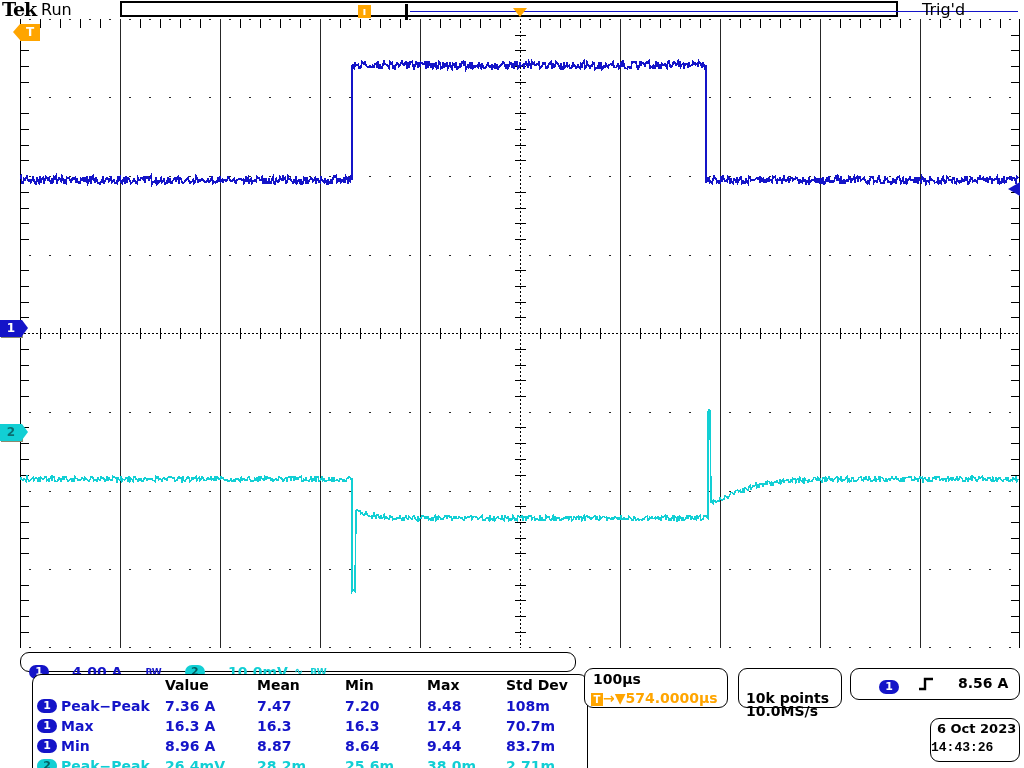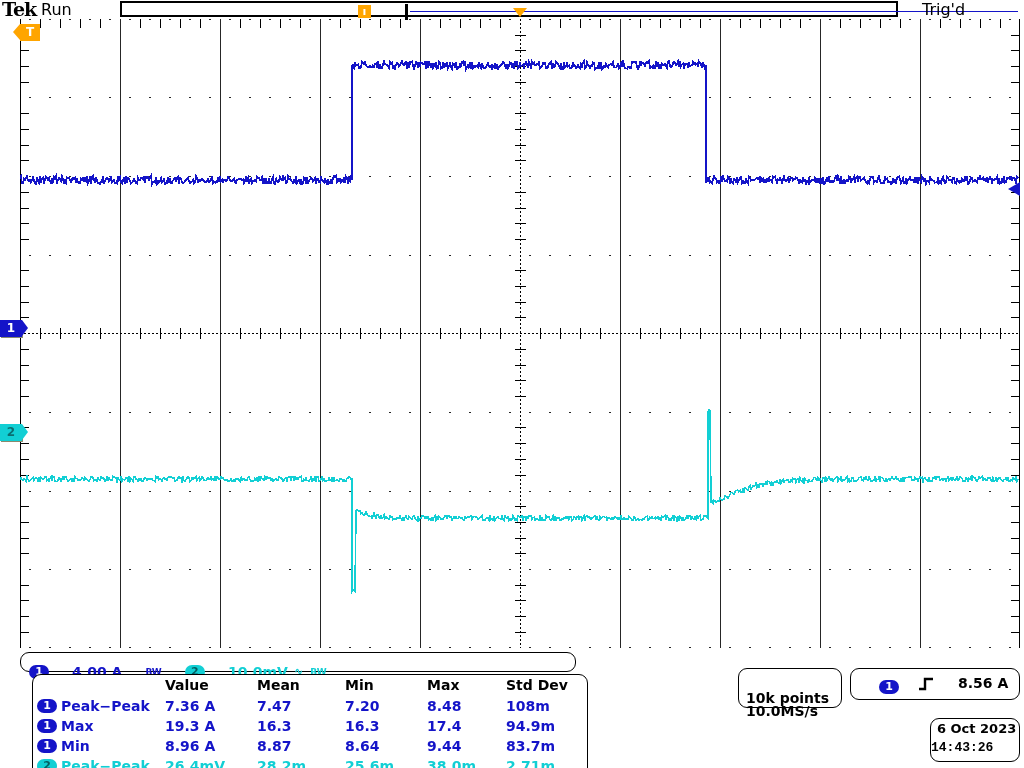--- a/index.html
+++ b/index.html
@@ -383,25 +383,25 @@
         <div class="cell c1" style="left:312px;top:23px;">7.20</div>
         <div class="cell c1" style="left:394px;top:23px;">8.48</div>
         <div class="cell c1" style="left:473px;top:23px;">108m</div>
       </div>
 
       <div>
         <div class="cell" style="left:4px;top:42px;">
           <span class="badge b1">1</span>
         </div>
         <div class="cell c1" style="left:28px;top:43px;">Max</div>
-        <div class="cell c1" style="left:132px;top:43px;">19.3 A</div>
+        <div class="cell c1" style="left:132px;top:43px;">16.3 A</div>
         <div class="cell c1" style="left:224px;top:43px;">16.3</div>
         <div class="cell c1" style="left:312px;top:43px;">16.3</div>
         <div class="cell c1" style="left:394px;top:43px;">17.4</div>
-        <div class="cell c1" style="left:473px;top:43px;">94.9m</div>
+        <div class="cell c1" style="left:473px;top:43px;">70.7m</div>
       </div>
 
       <div>
         <div class="cell" style="left:4px;top:62px;">
           <span class="badge b1">1</span>
         </div>
         <div class="cell c1" style="left:28px;top:63px;">Min</div>
         <div class="cell c1" style="left:132px;top:63px;">8.96 A</div>
         <div class="cell c1" style="left:224px;top:63px;">8.87</div>
         <div class="cell c1" style="left:312px;top:63px;">8.64</div>
@@ -416,20 +416,26 @@
         <div class="cell c2" style="left:28px;top:83px;">Peak−Peak</div>
         <div class="cell c2" style="left:132px;top:83px;">26.4mV</div>
         <div class="cell c2" style="left:224px;top:83px;">28.2m</div>
         <div class="cell c2" style="left:312px;top:83px;">25.6m</div>
         <div class="cell c2" style="left:394px;top:83px;">38.0m</div>
         <div class="cell c2" style="left:473px;top:83px;">2.71m</div>
       </div>
     </div>
   </div>
 
+  <div class="panel tb-panel">
+    <div class="ptxt" style="left:8px;top:2px;">100µs</div>
+    <div class="ptxt" style="left:6px;top:21px;">
+      <span class="tsq">T</span><span class="otxt">→▼</span><span class="otxt">574.0000µs</span>
+    </div>
+  </div>
 
   <div class="panel sr-panel">
     <div class="ptxt" style="left:7px;top:2px;margin-top:32px;">10.0MS/s</div>
     <div class="ptxt" style="left:7px;top:21px;">10k points</div>
   </div>
 
   <div class="panel trg-panel">
     <div style="position:absolute;left:28px;top:7px;">
       <span class="badge b1">1</span>
     </div>

